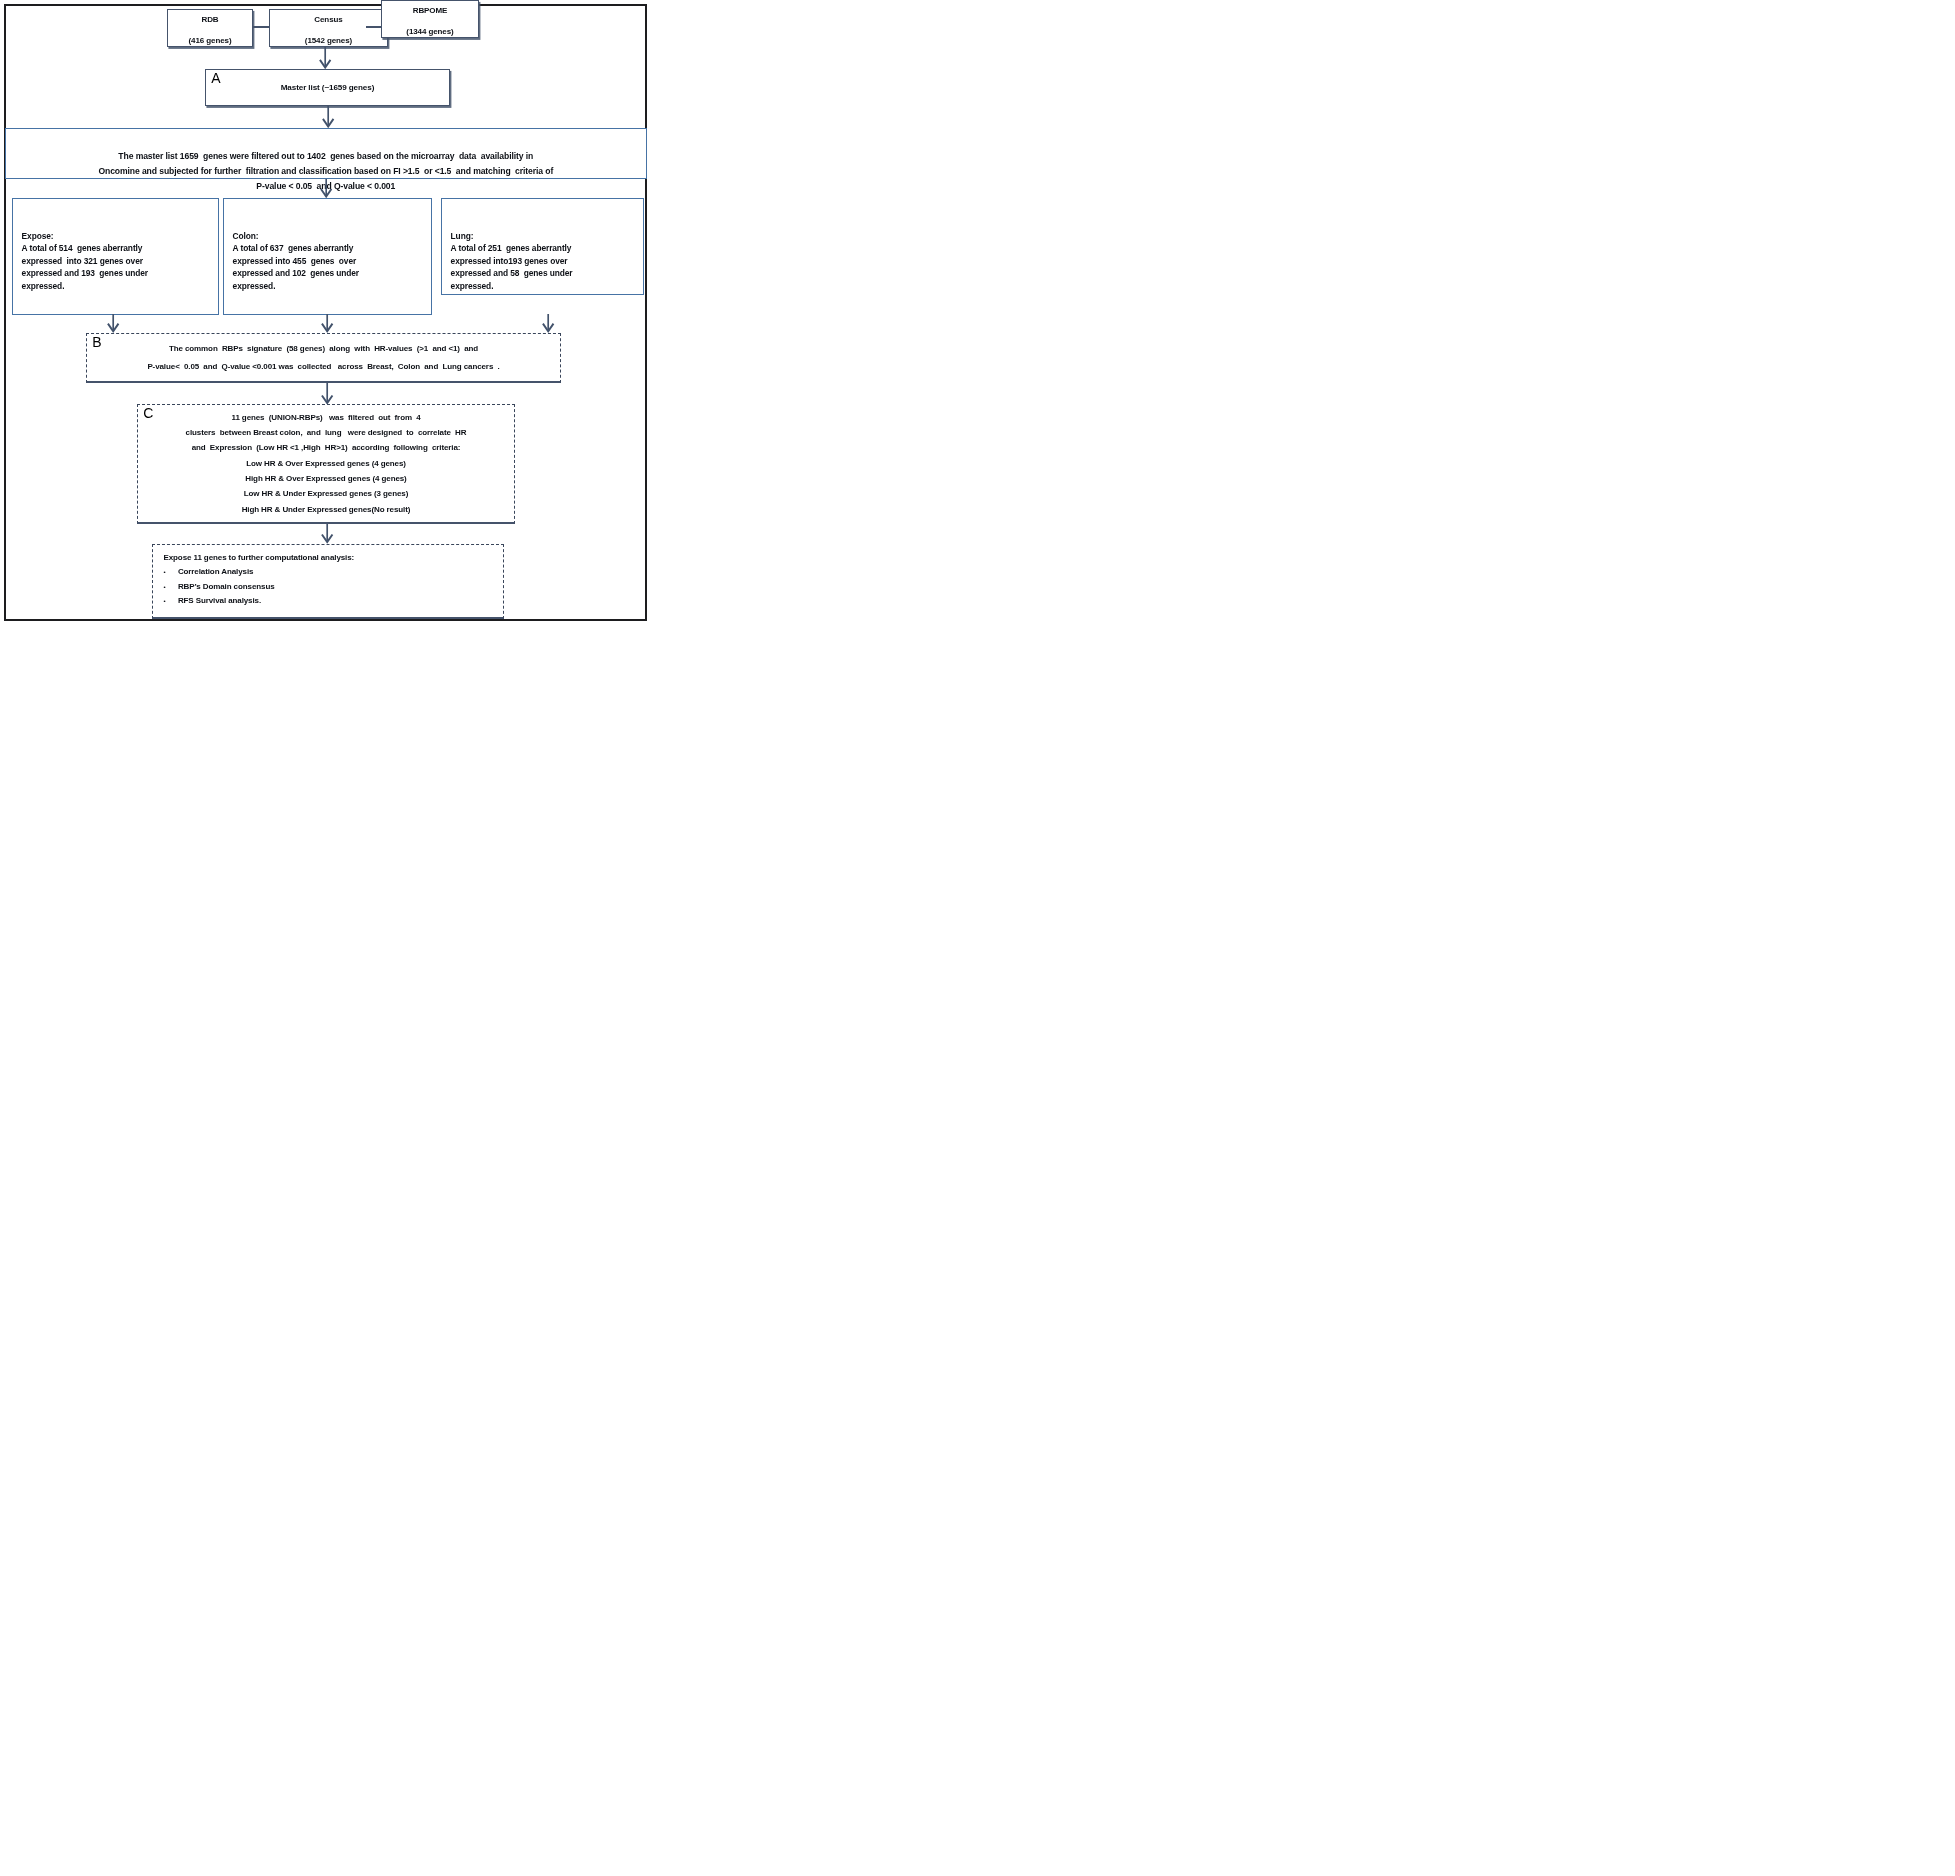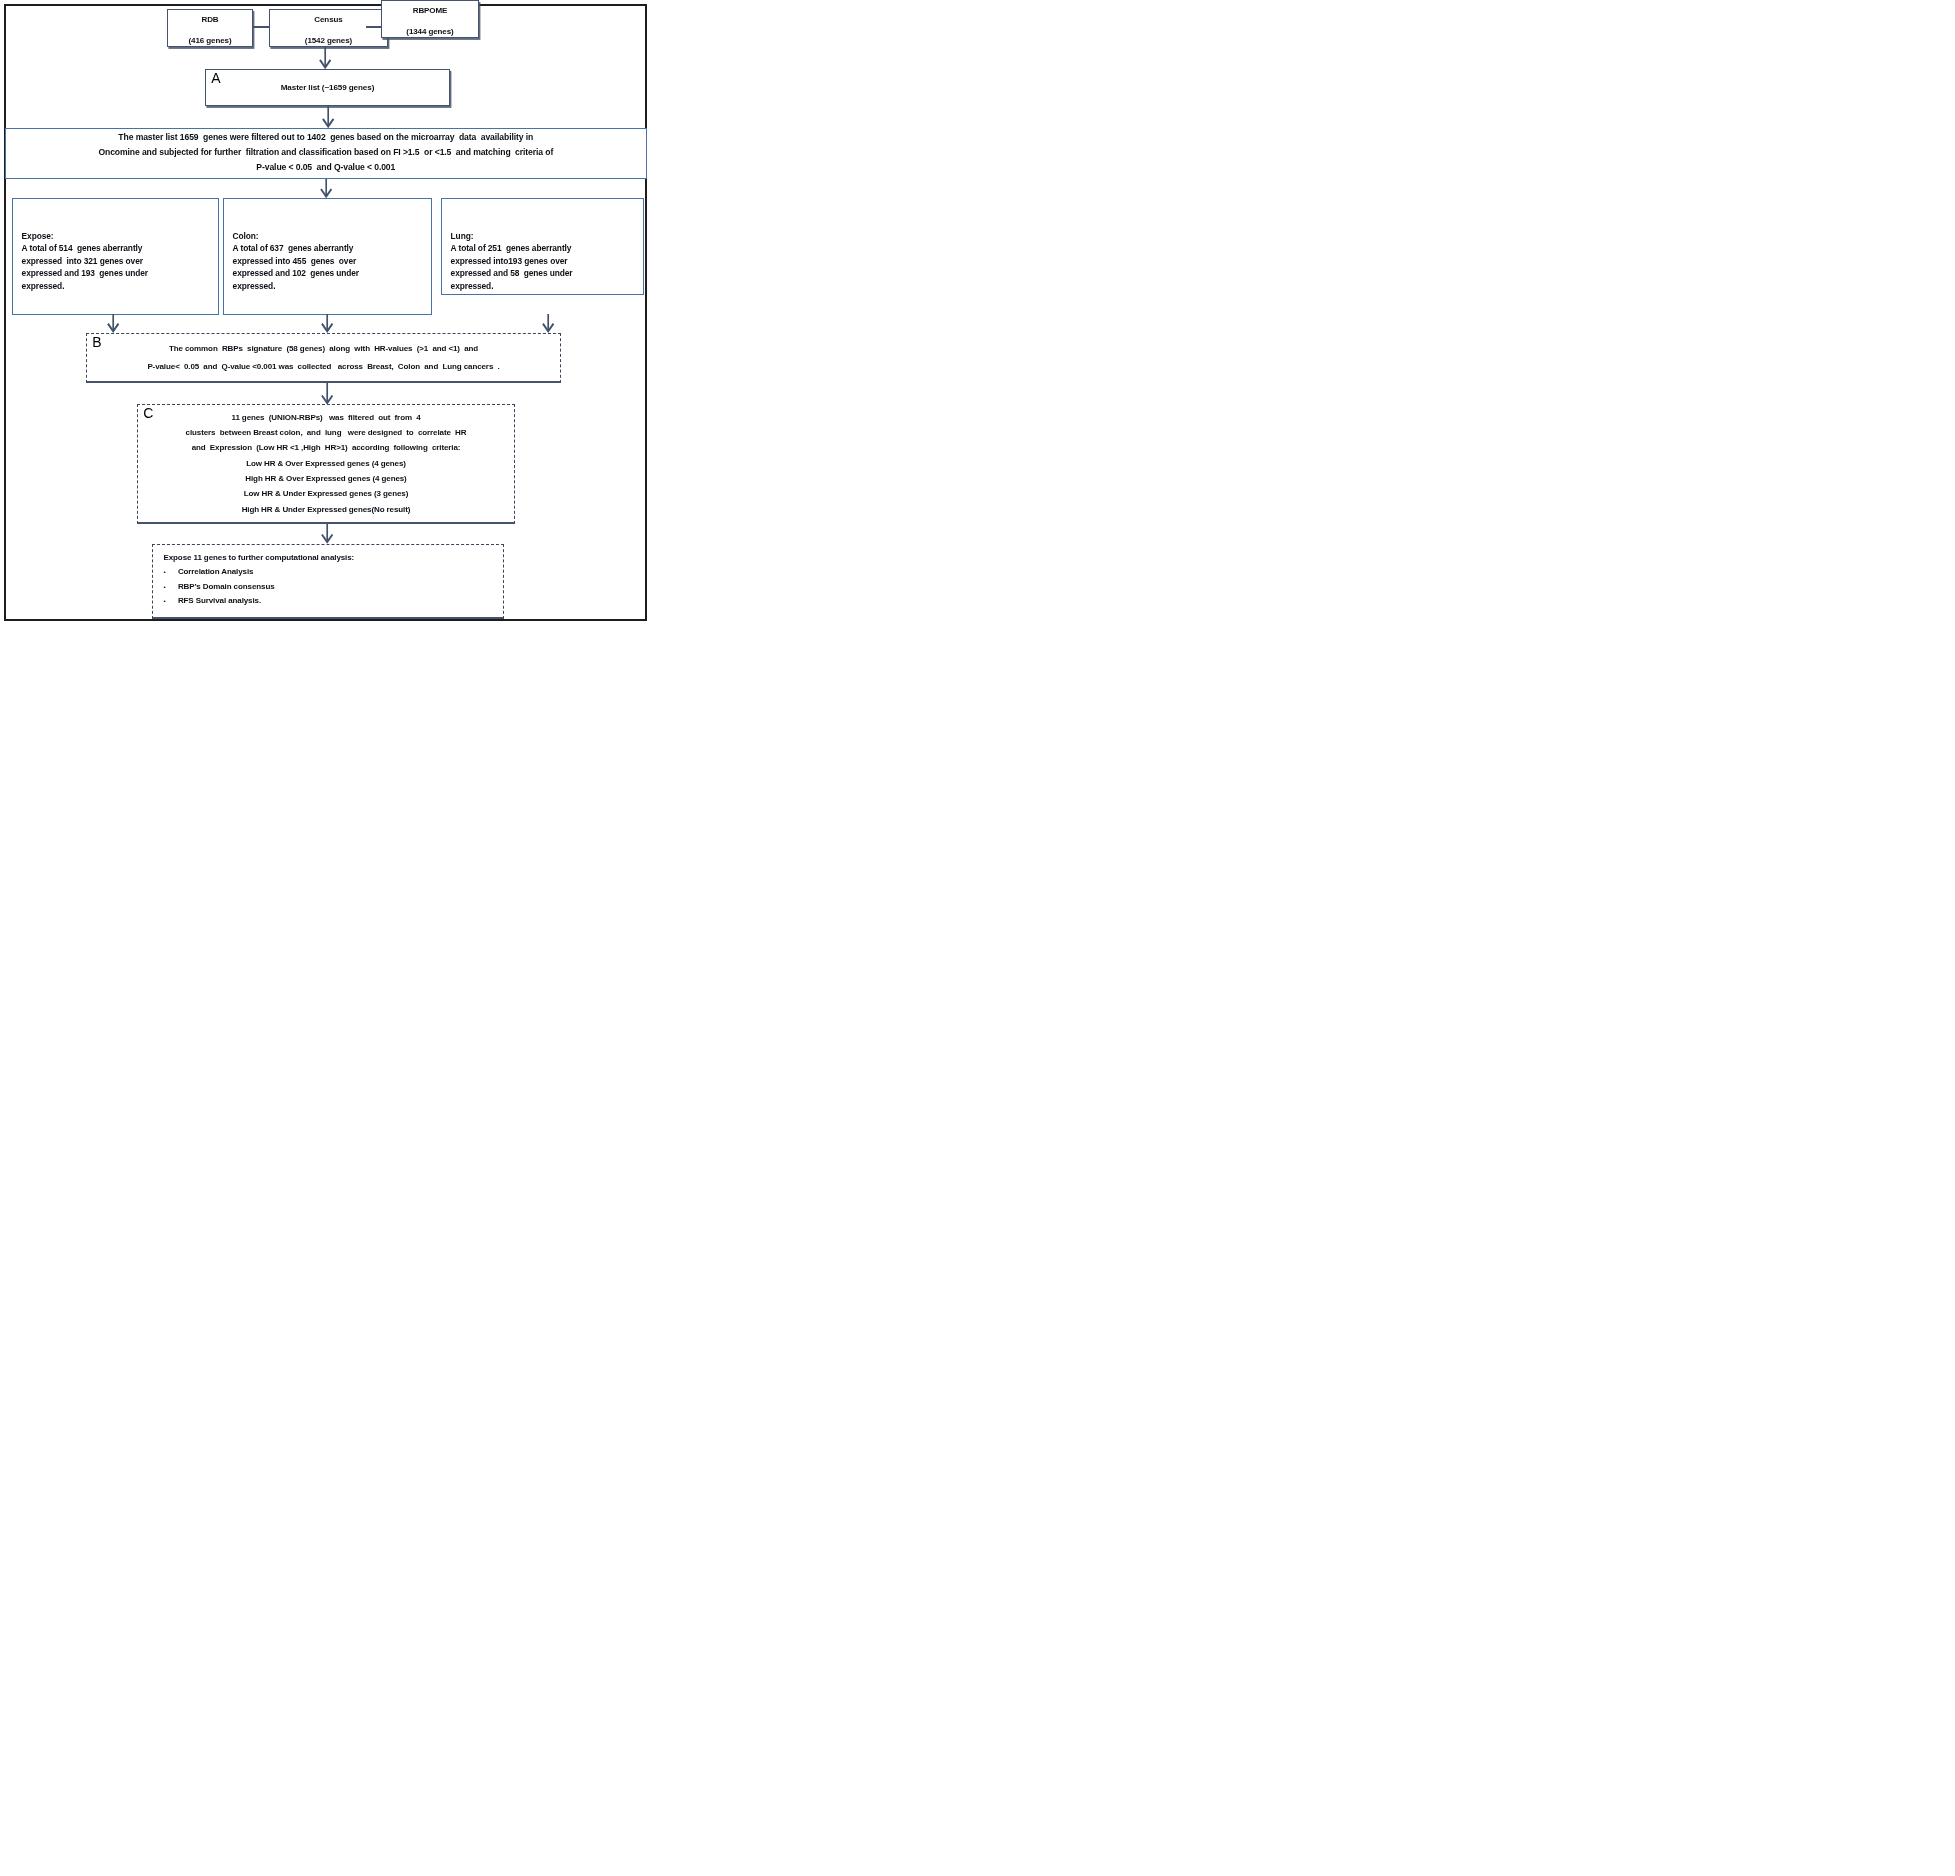--- a/index.html
+++ b/index.html
@@ -59,21 +59,21 @@
   }
   .panel-label{
     position:absolute;left:5.3px;top:1.4px;
     font-weight:400;font-size:14px;color:#000;
     letter-spacing:0;line-height:1.1;
   }
   .prewrap{white-space:pre-wrap;}
   .widebox{
     font-size:8.6px;line-height:15px;
     text-align:center;
-    padding-top:1px;
+    padding-top:20px;
   }
   .cancerbox{
     padding:31px 8.6px 0;
     font-size:8.4px;line-height:12.4px;
   }
   .bbox{
     font-size:8px;line-height:18px;
     text-align:center;
     padding-top:6.2px;
   }

